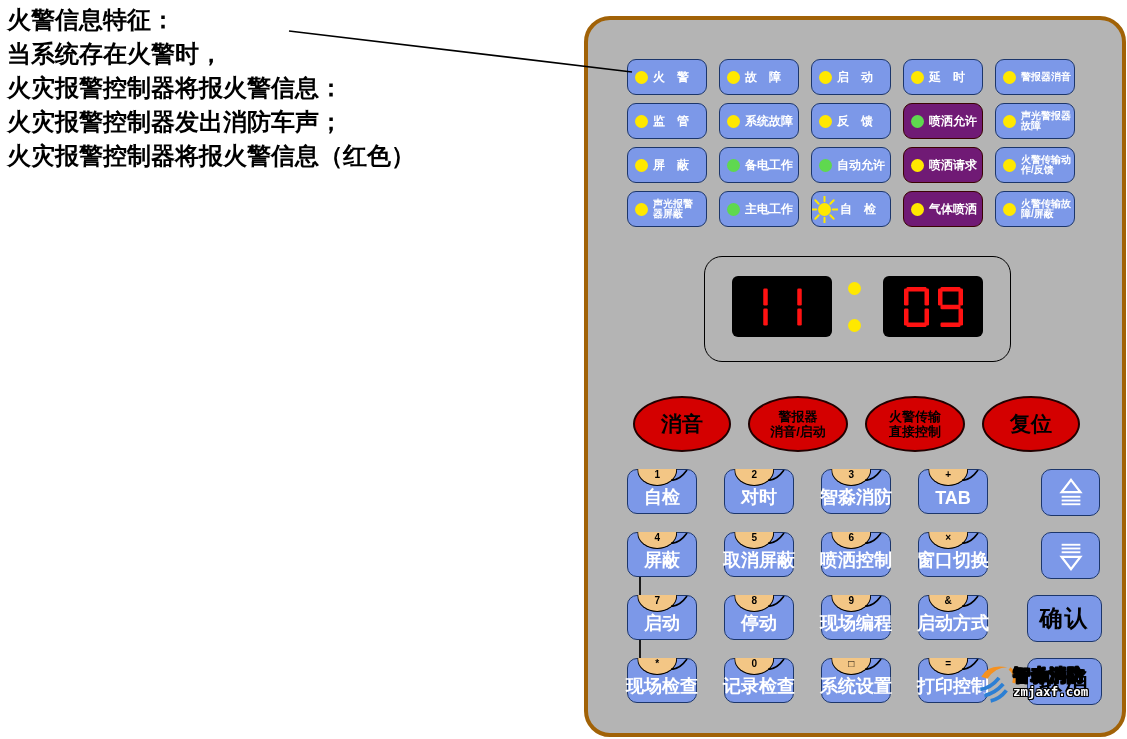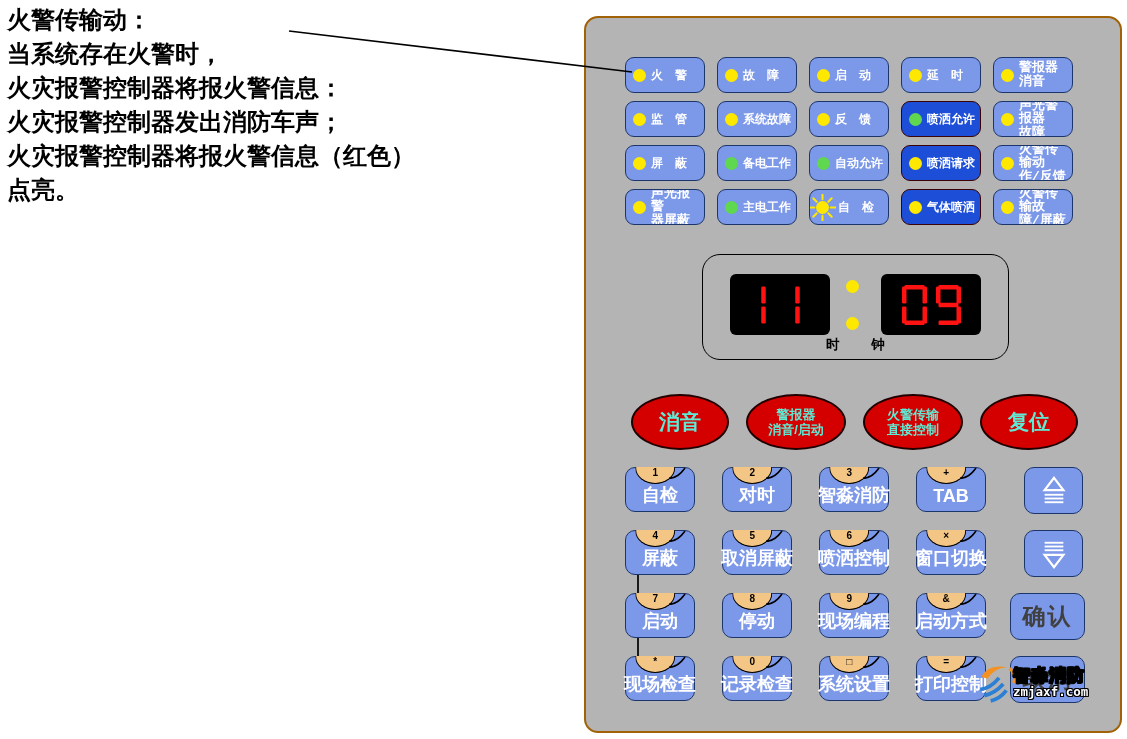--- a/index.html
+++ b/index.html
@@ -4,71 +4,71 @@
 <style>
   html,body{margin:0;padding:0;background:#fff;}
   #stage{position:relative;width:1127px;height:739px;background:#fff;overflow:hidden;
          font-family:"Liberation Sans",sans-serif;}
   
   #annotation{position:absolute;left:7px;top:3px;color:#000;
     font-family:"DejaVu Serif","Liberation Serif",serif;
     font-size:24px;font-weight:bold;line-height:34px;white-space:nowrap;}
   
   #panel{position:absolute;left:584px;top:16px;width:534px;height:713px;
-    background:#b4b4b4;border:2px solid #a16207;border-radius:14px;}
+    background:#b4b4b4;border:4px solid #a16207;border-radius:26px;}
   
   #indicator-grid{position:absolute;left:39px;top:39px;display:grid;
     grid-template-columns:repeat(5,80px);grid-auto-rows:36px;gap:8px 12px;}
   .ind{border:1.6px solid #1c366b;border-radius:9px;background:#7c98e8;
     display:flex;align-items:center;padding:0 3px 0 7px;gap:5px;overflow:hidden;}
-  .ind-red{background:#1d4ed8;border-color:#3a0202;}
+  .ind-red{background:#701a75;border-color:#3a0202;}
   .led{width:13px;height:13px;border-radius:50%;flex:none;}
   .led-yellow{background:#ffe800;}
   .led-green{background:#5fd84f;}
   .led.lit{width:27px;height:27px;background:none;margin-left:-8px;margin-right:-3px;}
   .led.lit svg{width:27px;height:27px;display:block;}
   .ilab{color:#fff;font-weight:bold;font-size:12px;line-height:1.05;white-space:pre-line;}
-  .ismall{font-size:13px;letter-spacing:0;font-family:Liberation Mono, monospace;}
+  .ismall{font-size:10px;letter-spacing:0;}
   
   #clock-box{position:absolute;left:116px;top:236px;width:305px;height:104px;
     border:1.8px solid #000;border-radius:18px;}
   .disp{position:absolute;top:19px;width:100px;height:61px;background:#000;border-radius:6px;
     display:flex;align-items:center;justify-content:center;gap:9px;}
   #disp-hh{left:27px;} #disp-mm{left:178px;}
   .seg{width:25px;height:44px;display:block;}
   .colon-dot{position:absolute;left:143px;width:13px;height:13px;border-radius:50%;background:#ffe800;}
   #dot1{top:25px;} #dot2{top:62px;}
   #clock-label{position:absolute;bottom:5px;width:100%;text-align:center;color:#000;
     font-size:13.5px;font-weight:bold;word-spacing:28px;}
   
   #oval-row{position:absolute;left:0;top:0;width:100%;height:100%;pointer-events:none;}
   .oval{position:absolute;top:376px;height:52px;width:94px;border-radius:50%;
-    background:#d40000;border:2.5px solid #210000;color:#5eead4;font-weight:bold;
+    background:#d40000;border:2.5px solid #210000;color:#000000;font-weight:bold;
     display:flex;align-items:center;justify-content:center;text-align:center;
     white-space:pre-line;font-size:21px;pointer-events:auto;cursor:pointer;}
   .oval-2l{font-size:13px;line-height:15px;width:96px;}
   .oval:nth-child(1){left:45px;} .oval:nth-child(2){left:160px;}
   .oval:nth-child(3){left:277px;} .oval:nth-child(4){left:394px;}
   
   #connector{position:absolute;left:51px;top:554px;width:2px;height:92px;background:#1a1a1a;}
   #keypad-grid{position:absolute;left:39px;top:449px;display:grid;z-index:1;
     grid-template-columns:repeat(4,70px);grid-auto-rows:45px;gap:18px 27px;}
   .key{position:relative;background:#7c98e8;border:1.6px solid #1c366b;border-radius:10px;
     display:flex;align-items:flex-end;justify-content:center;padding-bottom:4px;cursor:pointer;}
   .notch{position:absolute;top:-1px;left:50%;transform:translateX(-62%);
     width:38px;height:16px;background:#f3c685;border:1.6px solid #000;border-top:none;
     border-radius:0 0 20px 20px / 0 0 16px 16px;color:#000;font-size:10px;font-weight:bold;
     text-align:center;line-height:12px;}
   .swoosh{position:absolute;top:0;left:calc(50% + 9px);width:17px;height:11px;}
   .swoosh svg{width:17px;height:11px;display:block;}
   .klab{color:#fff;font-weight:bold;font-size:18px;white-space:nowrap;}
   
   .side-btn{position:absolute;background:#7c98e8;border:1.6px solid #1c366b;border-radius:10px;
-    display:flex;align-items:center;justify-content:center;color:#404040;font-weight:bold;
-    cursor:pointer;z-index:1;}
+    display:flex;align-items:center;justify-content:center;color:#000000;font-weight:bold;
+    cursor:pointer;z-index:1;margin-left:15px;}
   #btn-scroll-up{left:438px;top:449px;width:57px;height:45px;}
   #btn-scroll-down{left:438px;top:512px;width:57px;height:45px;}
   #btn-confirm{left:424px;top:575px;width:73px;height:45px;font-size:23px;letter-spacing:2px;}
   #btn-cancel{left:424px;top:638px;width:73px;height:45px;font-size:23px;letter-spacing:2px;}
   
   #overlay{position:absolute;left:0;top:0;width:1127px;height:739px;pointer-events:none;z-index:30;}
   
   #watermark{position:absolute;left:975px;top:659px;z-index:40;display:flex;align-items:center;}
   #wm-icon{width:46px;height:46px;flex:none;}
   #wm-text{margin-left:-8px;}
@@ -79,26 +79,25 @@
     font-family:"DejaVu Sans Mono","Liberation Mono",monospace;
     text-shadow:-1px -1px 0 #000,1px -1px 0 #000,-1px 1px 0 #000,1px 1px 0 #000,
                 0 -1px 0 #000,0 1px 0 #000,-1px 0 0 #000,1px 0 0 #000;}
 </style>
 </head>
 <body>
 
 <div id="stage">
 
   <div id="annotation">
-    <div>火警传输动：</div>
+    <div>火警信息特征：</div>
     <div>当系统存在火警时，</div>
     <div>火灾报警控制器将报火警信息：</div>
     <div>火灾报警控制器发出消防车声；</div>
     <div>火灾报警控制器将报火警信息（红色）</div>
-    <div>点亮。</div>
   </div>
 
   <div id="panel">
     <div id="indicator-grid">
         <div class="ind">
           <span class="led led-yellow"></span>
           <span class="ilab">火　警</span>
         </div>
         <div class="ind">
           <span class="led led-yellow"></span>
@@ -220,21 +219,20 @@
           </svg>
           <svg class="seg" viewBox="0 0 100 160">
             <rect x="10" y="0" width="80" height="18" rx="5" fill="#ff1212"></rect>
             <rect x="82" y="6" width="18" height="68" rx="5" fill="#ff1212"></rect>
             <rect x="82" y="86" width="18" height="68" rx="5" fill="#ff1212"></rect>
             <rect x="10" y="142" width="80" height="18" rx="5" fill="#ff1212"></rect>
             <rect x="0" y="6" width="18" height="68" rx="5" fill="#ff1212"></rect>
             <rect x="10" y="71" width="80" height="18" rx="5" fill="#ff1212"></rect>
           </svg>
         </div>
-      <div id="clock-label">时 钟</div>
     </div>
 
     <div id="oval-row">
         <div class="oval">消音</div>
         <div class="oval oval-2l">警报器
 消音/启动</div>
         <div class="oval oval-2l">火警传输
 直接控制</div>
         <div class="oval">复位</div>
       </div>

